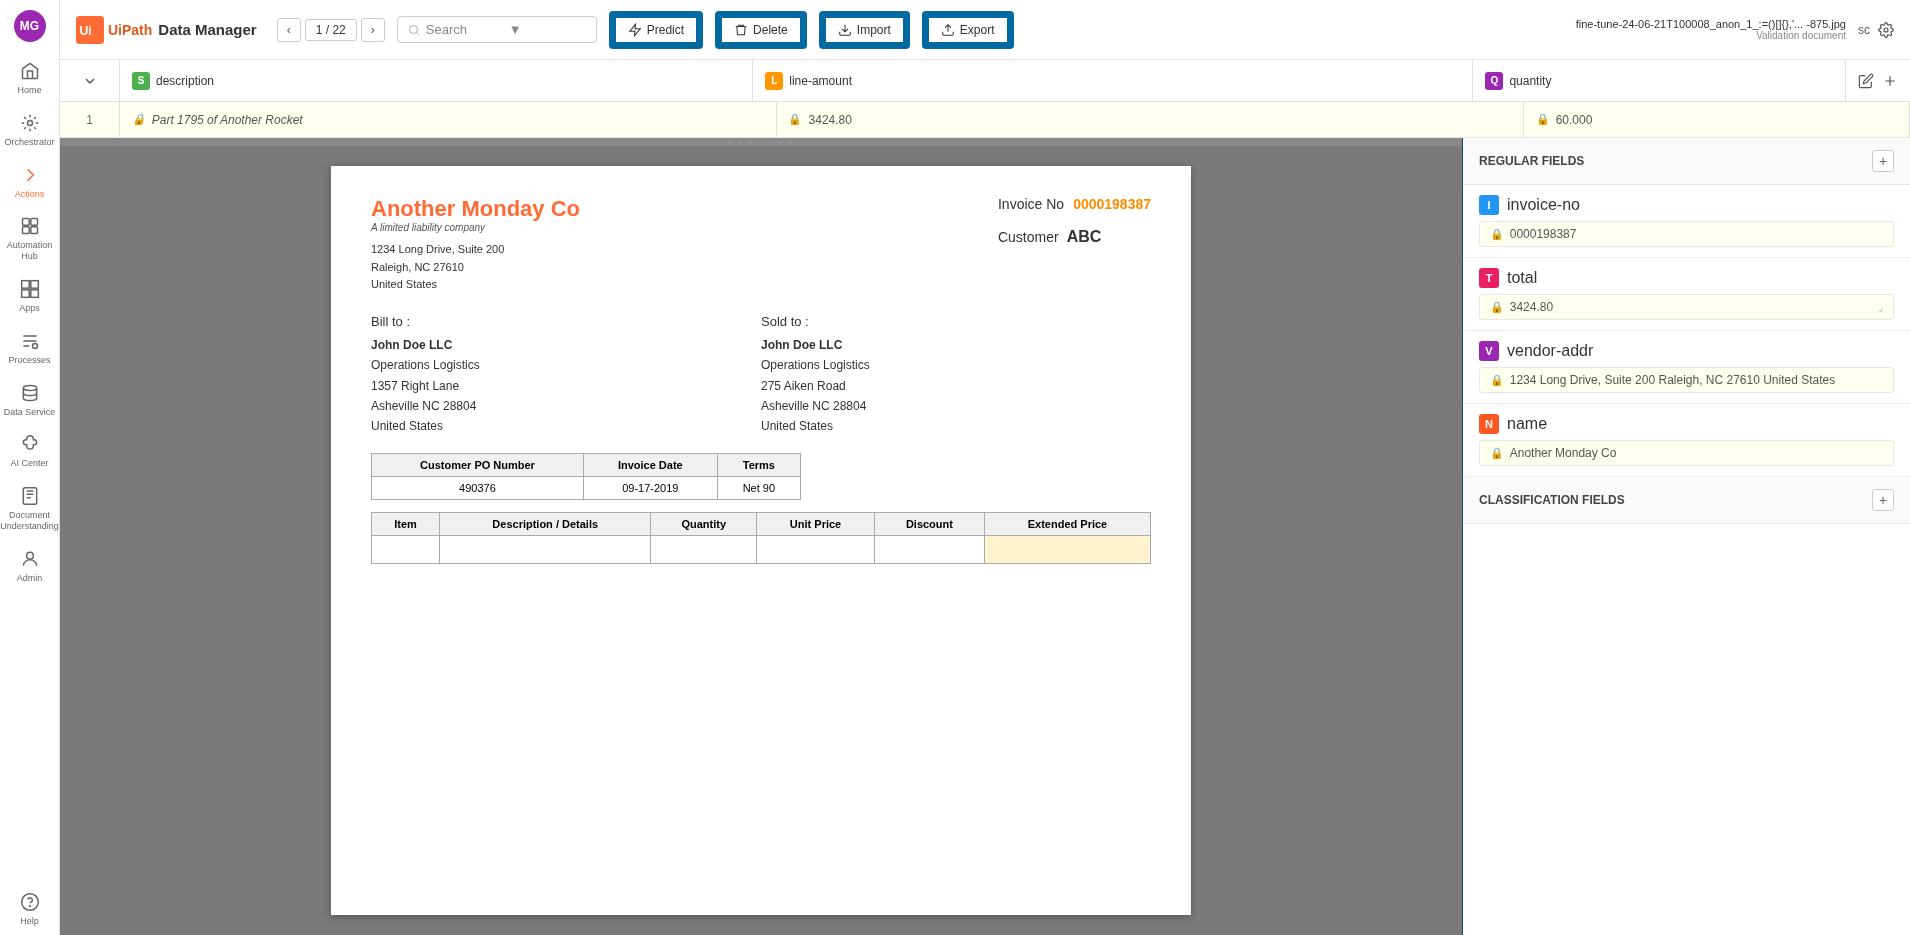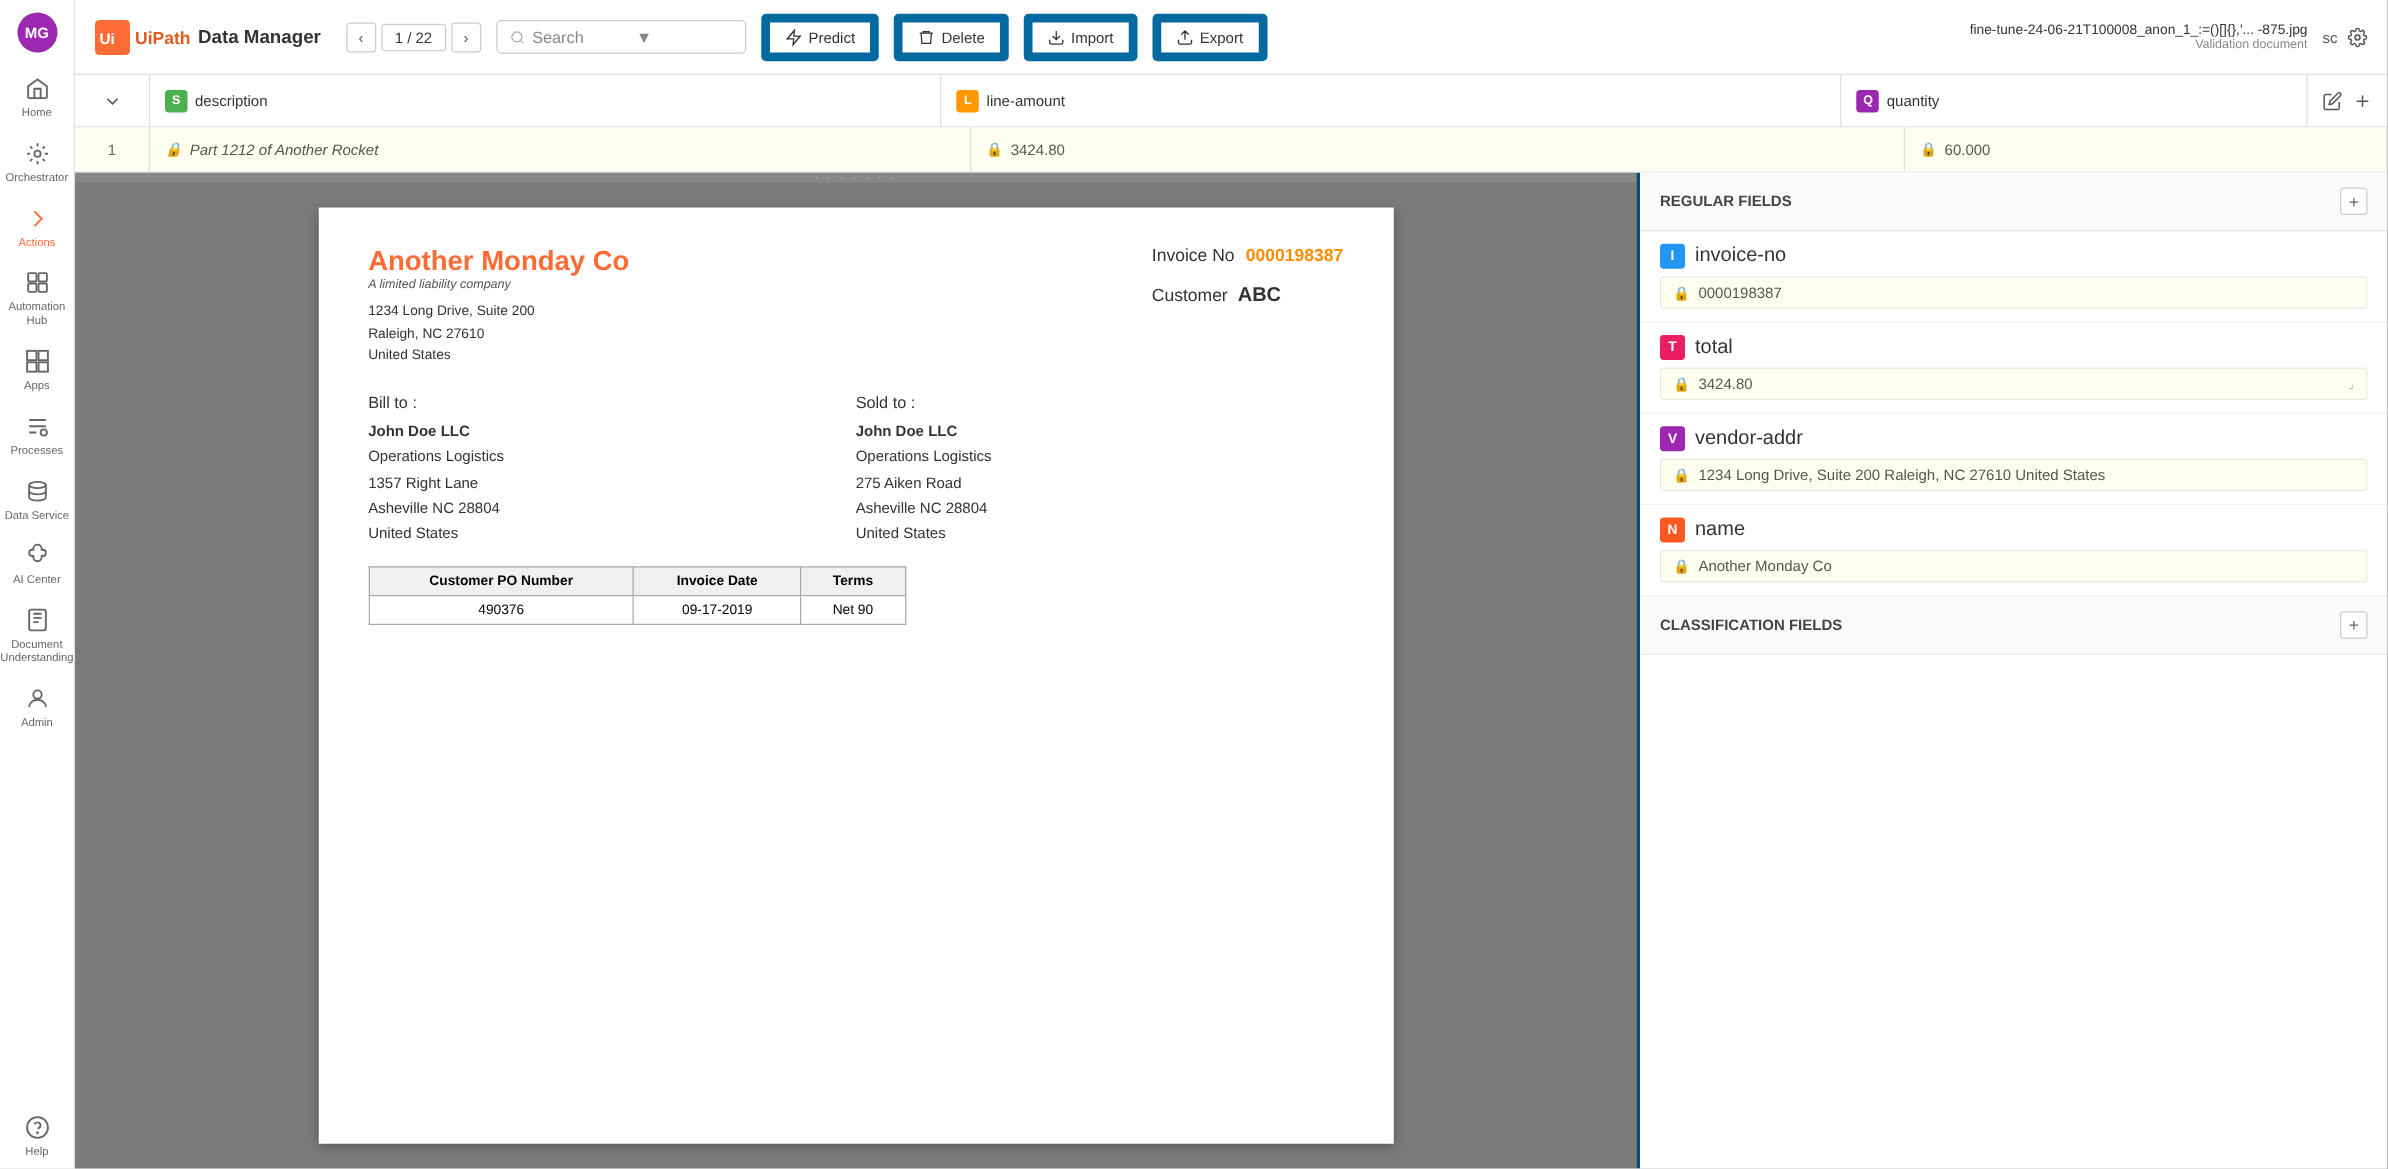--- a/index.html
+++ b/index.html
@@ -224,23 +224,23 @@
     }
     .items-table th, .items-table td {
       border: 1px solid #aaa; padding: 5px 8px; font-size: 11px; text-align: center;
     }
     .items-table th { background: #f0f0f0; font-weight: 600; }
     .items-table tr:last-child td { height: 28px; }
     .highlight-extended { background: #fff3cd; }
 
     
     .right-panel {
-      width: 601px;
+      width: 448px;
       background: #fff;
-      border-left: 3px solid #0c4a6e;
+      border-left: 1px solid #0c4a6e;
       display: flex;
       flex-direction: column;
       overflow-y: auto;
       flex-shrink: 0;
     }
     .panel-section-header {
       display: flex; align-items: center; justify-content: space-between;
       padding: 12px 16px; border-bottom: 1px solid #e8e8e8;
       font-size: 12px; font-weight: 600; color: #444;
       background: #fafafa;
@@ -500,21 +500,21 @@
       <svg width="16" height="16" viewBox="0 0 24 24" fill="none" stroke="#555" stroke-width="1.8" style="cursor:pointer">
           <path d="M12 5v14M5 12h14"></path>
         </svg>
     </div>
   </div>
 
   <div class="data-row">
     <div class="row-num">1</div>
     <div class="row-cell row-cell-description">
       <span class="lock-icon">🔒</span>
-      <span>Part 1212 of Another Rocket</span>
+      <span>Part 1795 of Another Rocket</span>
     </div>
     <div class="row-cell row-cell-lineamount">
       <span class="lock-icon">🔒</span>
       <span>3424.80</span>
     </div>
     <div class="row-cell row-cell-quantity">
       <span class="lock-icon">🔒</span>
       <span>60.000</span>
     </div>
   </div>
@@ -585,20 +585,42 @@
             </thead>
             <tbody>
               <tr>
                 <td>490376</td>
                 <td>09-17-2019</td>
                 <td>Net 90</td>
               </tr>
             </tbody>
           </table>
 
+          <table class="items-table">
+            <thead>
+              <tr>
+                <th>Item</th>
+                <th>Description / Details</th>
+                <th>Quantity</th>
+                <th>Unit Price</th>
+                <th>Discount</th>
+                <th class="highlight-extended">Extended Price</th>
+              </tr>
+            </thead>
+            <tbody>
+              <tr>
+                <td></td>
+                <td></td>
+                <td></td>
+                <td></td>
+                <td></td>
+                <td class="highlight-extended"></td>
+              </tr>
+            </tbody>
+          </table>
 
         </div>
       </div>
     </div>
 
     <div class="right-panel">
 
       <div class="panel-section-header">
         <span>REGULAR FIELDS</span>
         <button class="panel-add-btn">+</button>

